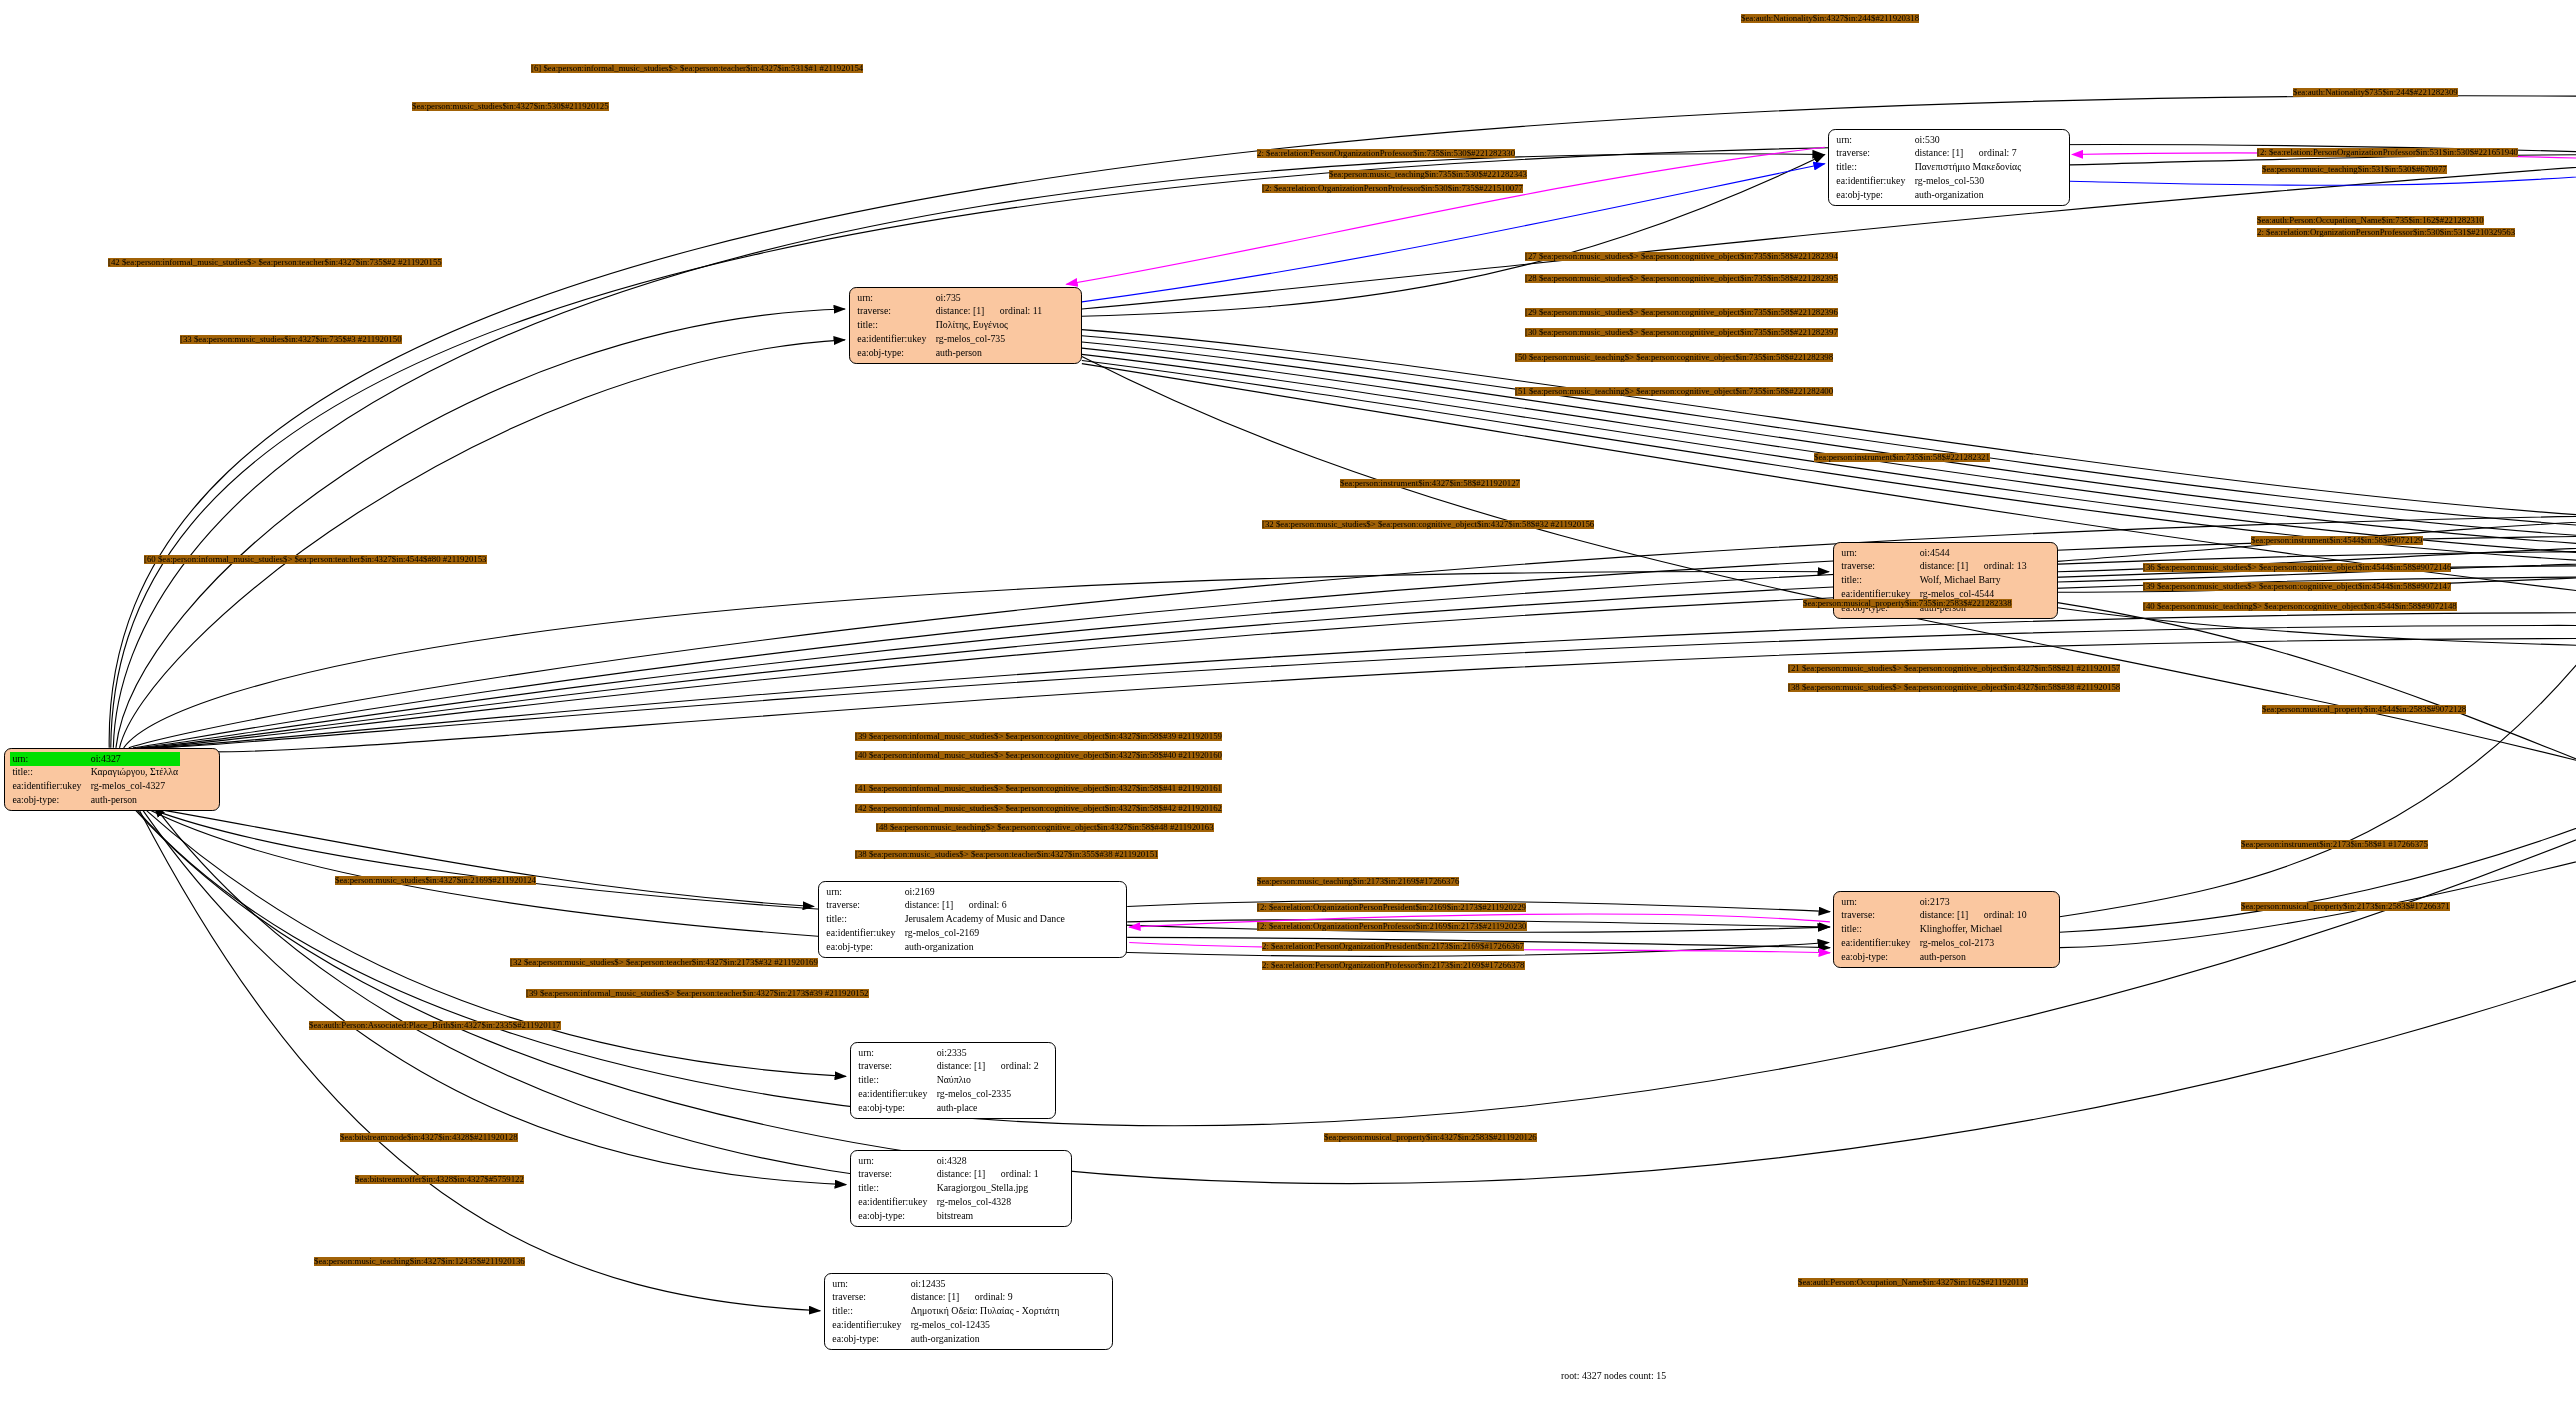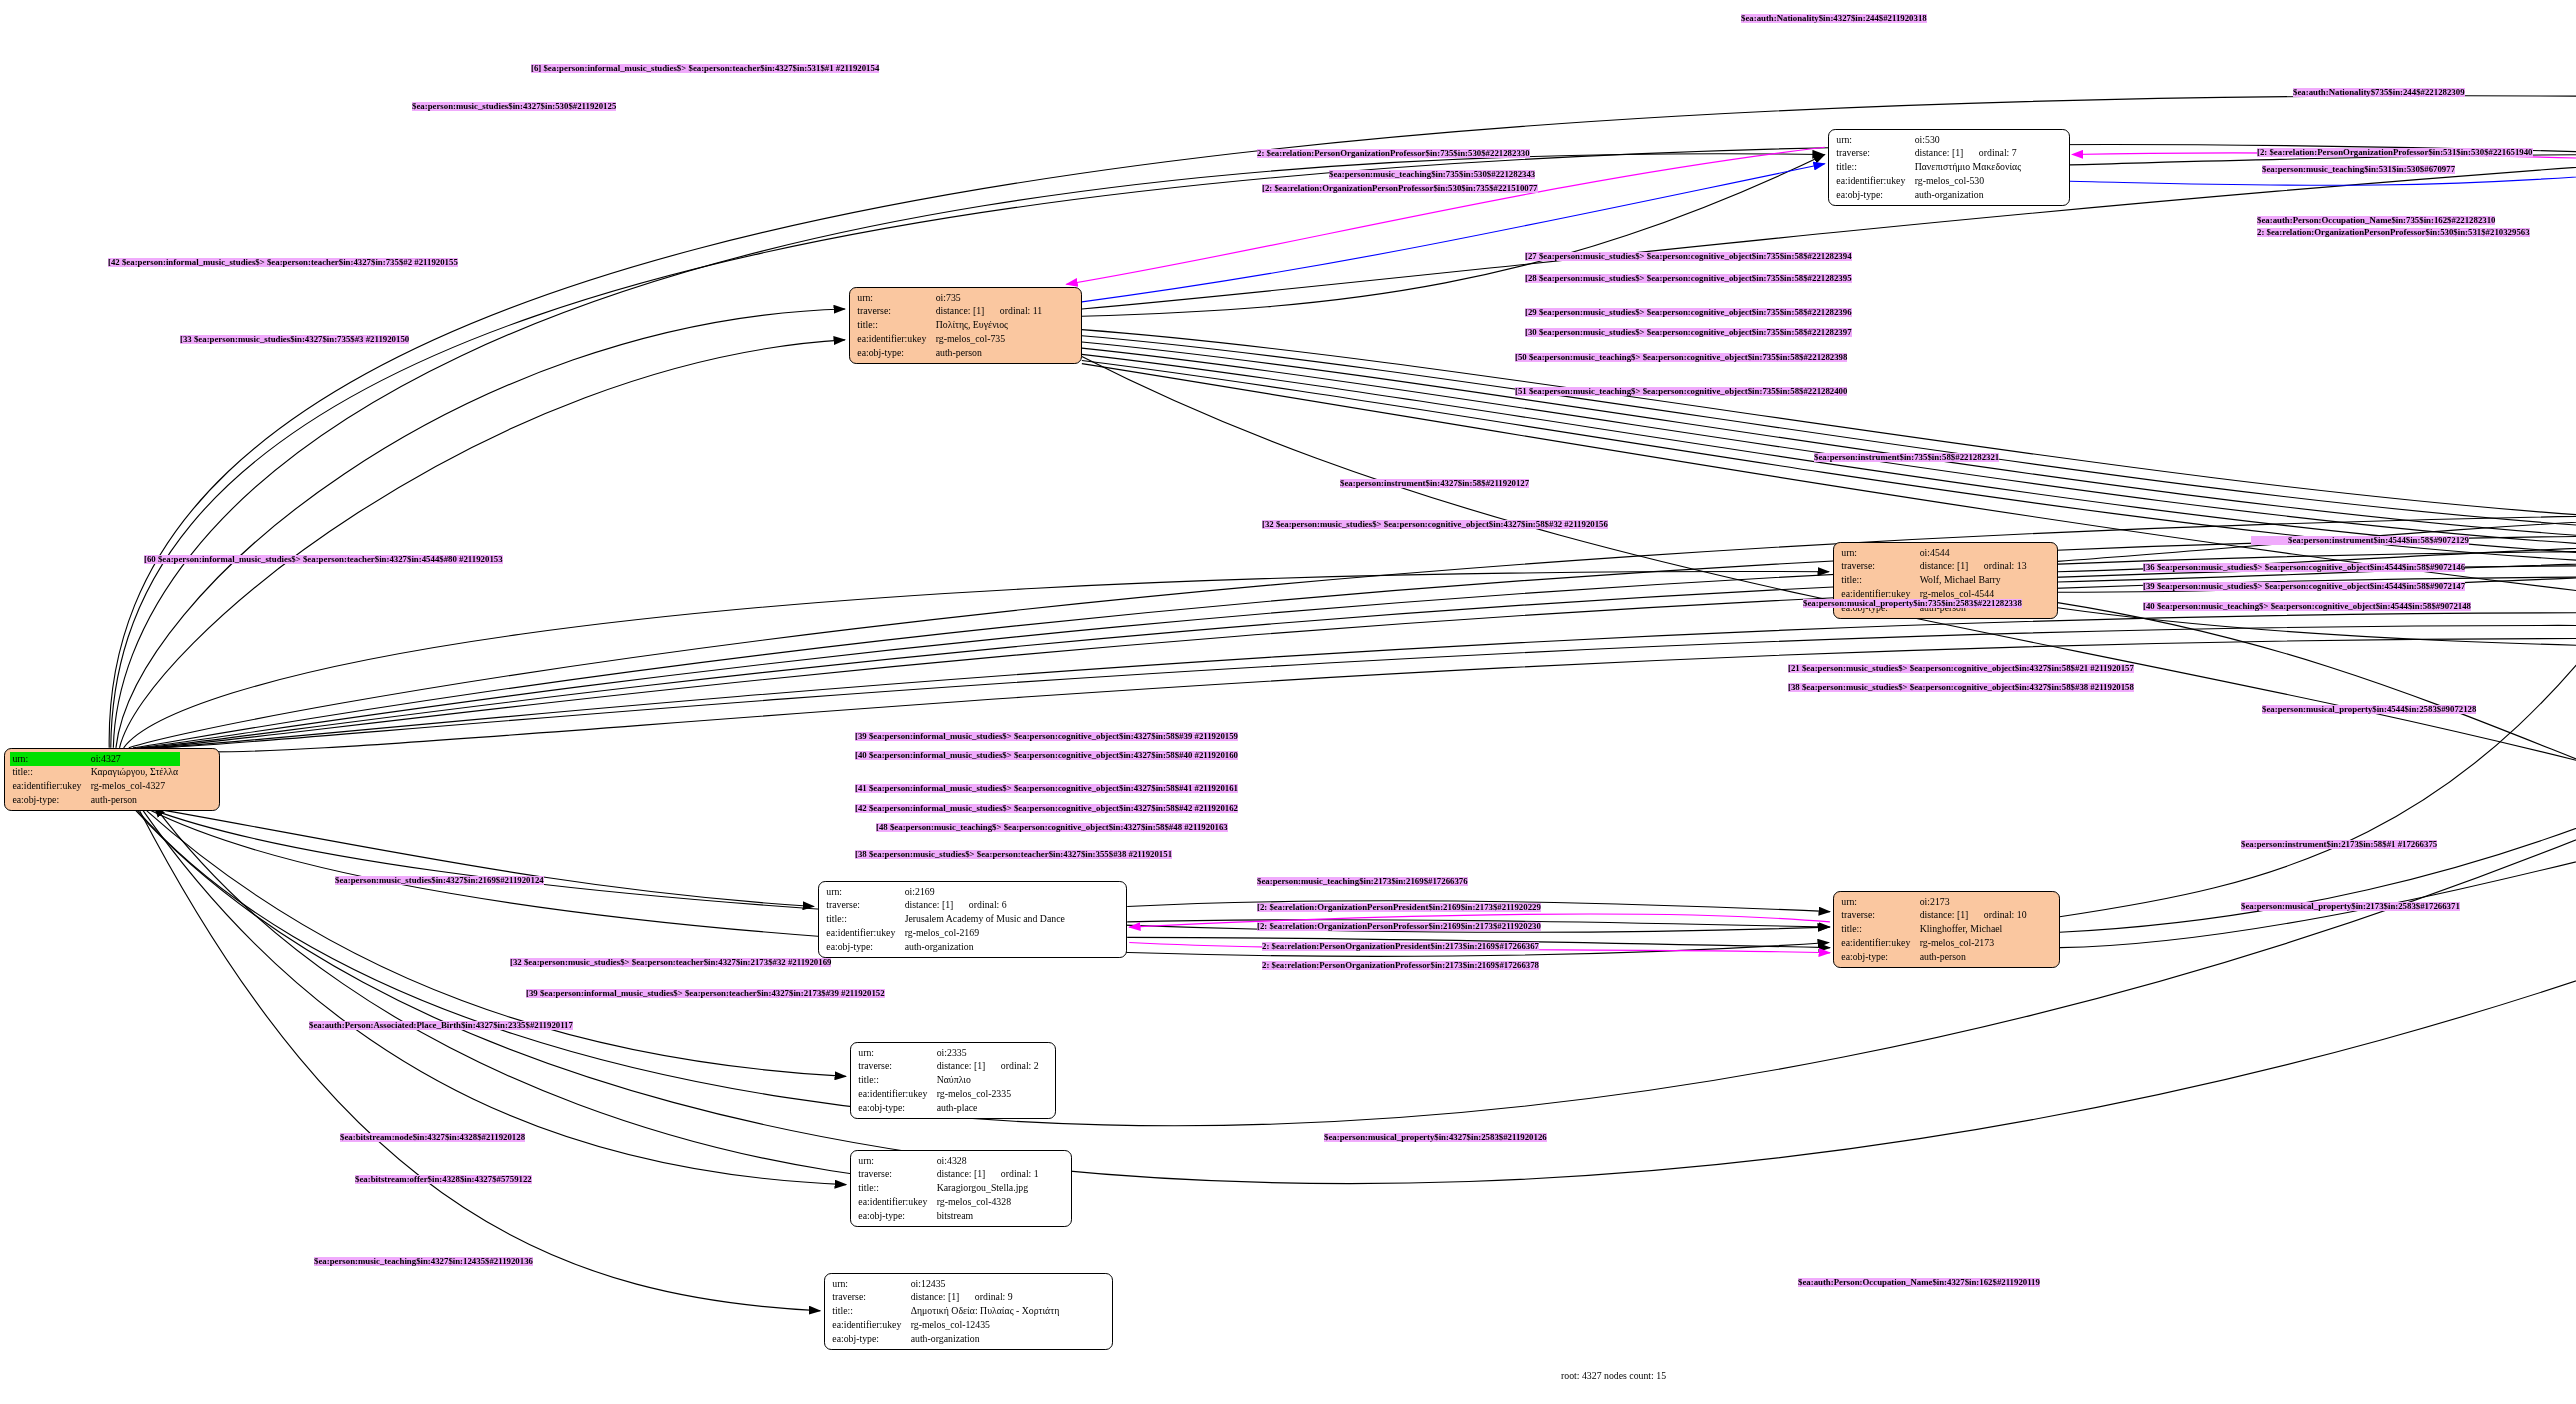--- a/index.html
+++ b/index.html
@@ -8,21 +8,21 @@
   svg.edges{position:absolute;left:0;top:0;width:3515px;height:1404px;pointer-events:none;}
   .node{position:absolute;box-sizing:border-box;border:1px solid #000;border-radius:7.2px;
         background:#ffffff;padding:3.1px 5.2px;}
   .node.orange{background:#fac7a0;}
   .node table{border-collapse:collapse;font-size:9.8px;line-height:1.30;}
   .node td{padding:0.5px 2.1px;white-space:nowrap;vertical-align:top;}
   .node td.k{padding-right:7.2px;}
   .hl{background:#00e000;}
   .ord{padding-left:15.5px;}
   .elabel{position:absolute;font-size:8.8px;color:#000;white-space:nowrap;
-          background:#f0abfc;line-height:1;font-weight:bold;}
+          background:#a16207;line-height:1;}
   .caption{position:absolute;font-size:9.8px;color:#000;white-space:nowrap;}
 </style>
 </head>
 <body>
 
 <div id="canvas">
 
   <svg class="edges" viewBox="0 0 6823 2726" preserveAspectRatio="none">
     <defs>
       <marker id="ab" markerWidth="11" markerHeight="8" refX="10" refY="4" orient="auto">
@@ -357,21 +357,21 @@
       <div class="elabel" style="left: 1525px; top: 274px;">[28 $ea:person:music_studies$&gt; $ea:person:cognitive_object$in:735$in:58$#221282395</div>
       <div class="elabel" style="left: 1525px; top: 308px;">[29 $ea:person:music_studies$&gt; $ea:person:cognitive_object$in:735$in:58$#221282396</div>
       <div class="elabel" style="left: 1525px; top: 328px;">[30 $ea:person:music_studies$&gt; $ea:person:cognitive_object$in:735$in:58$#221282397</div>
       <div class="elabel" style="left: 1515px; top: 353px;">[50 $ea:person:music_teaching$&gt; $ea:person:cognitive_object$in:735$in:58$#221282398</div>
       <div class="elabel" style="left: 1515px; top: 387px;">[51 $ea:person:music_teaching$&gt; $ea:person:cognitive_object$in:735$in:58$#221282400</div>
       <div class="elabel" style="left: 180px; top: 335px;">[33 $ea:person:music_studies$in:4327$in:735$#3 #211920150</div>
       <div class="elabel" style="left: 1814px; top: 453px;">$ea:person:instrument$in:735$in:58$#221282321</div>
       <div class="elabel" style="left: 1340px; top: 479px;">$ea:person:instrument$in:4327$in:58$#211920127</div>
       <div class="elabel" style="left: 1262px; top: 520px;">[32 $ea:person:music_studies$&gt; $ea:person:cognitive_object$in:4327$in:58$#32 #211920156</div>
       <div class="elabel" style="left: 144px; top: 555px;">[60 $ea:person:informal_music_studies$&gt; $ea:person:teacher$in:4327$in:4544$#80 #211920153</div>
-      <div class="elabel" style="left: 2251px; top: 536px; padding-left: 37px;">$ea:person:instrument$in:4544$in:58$#9072129</div>
+      <div class="elabel" style="left: 2251px; top: 536px;">$ea:person:instrument$in:4544$in:58$#9072129</div>
       <div class="elabel" style="left: 2143px; top: 563px;">[36 $ea:person:music_studies$&gt; $ea:person:cognitive_object$in:4544$in:58$#9072146</div>
       <div class="elabel" style="left: 2143px; top: 582px;">[39 $ea:person:music_studies$&gt; $ea:person:cognitive_object$in:4544$in:58$#9072147</div>
       <div class="elabel" style="left: 2143px; top: 602px;">[40 $ea:person:music_teaching$&gt; $ea:person:cognitive_object$in:4544$in:58$#9072148</div>
       <div class="elabel" style="left: 1803px; top: 599px;">$ea:person:musical_property$in:735$in:2583$#221282338</div>
       <div class="elabel" style="left: 1788px; top: 664px;">[21 $ea:person:music_studies$&gt; $ea:person:cognitive_object$in:4327$in:58$#21 #211920157</div>
       <div class="elabel" style="left: 1788px; top: 683px;">[38 $ea:person:music_studies$&gt; $ea:person:cognitive_object$in:4327$in:58$#38 #211920158</div>
       <div class="elabel" style="left: 2262px; top: 705px;">$ea:person:musical_property$in:4544$in:2583$#9072128</div>
       <div class="elabel" style="left: 855px; top: 732px;">[39 $ea:person:informal_music_studies$&gt; $ea:person:cognitive_object$in:4327$in:58$#39 #211920159</div>
       <div class="elabel" style="left: 855px; top: 751px;">[40 $ea:person:informal_music_studies$&gt; $ea:person:cognitive_object$in:4327$in:58$#40 #211920160</div>
       <div class="elabel" style="left: 855px; top: 784px;">[41 $ea:person:informal_music_studies$&gt; $ea:person:cognitive_object$in:4327$in:58$#41 #211920161</div>

